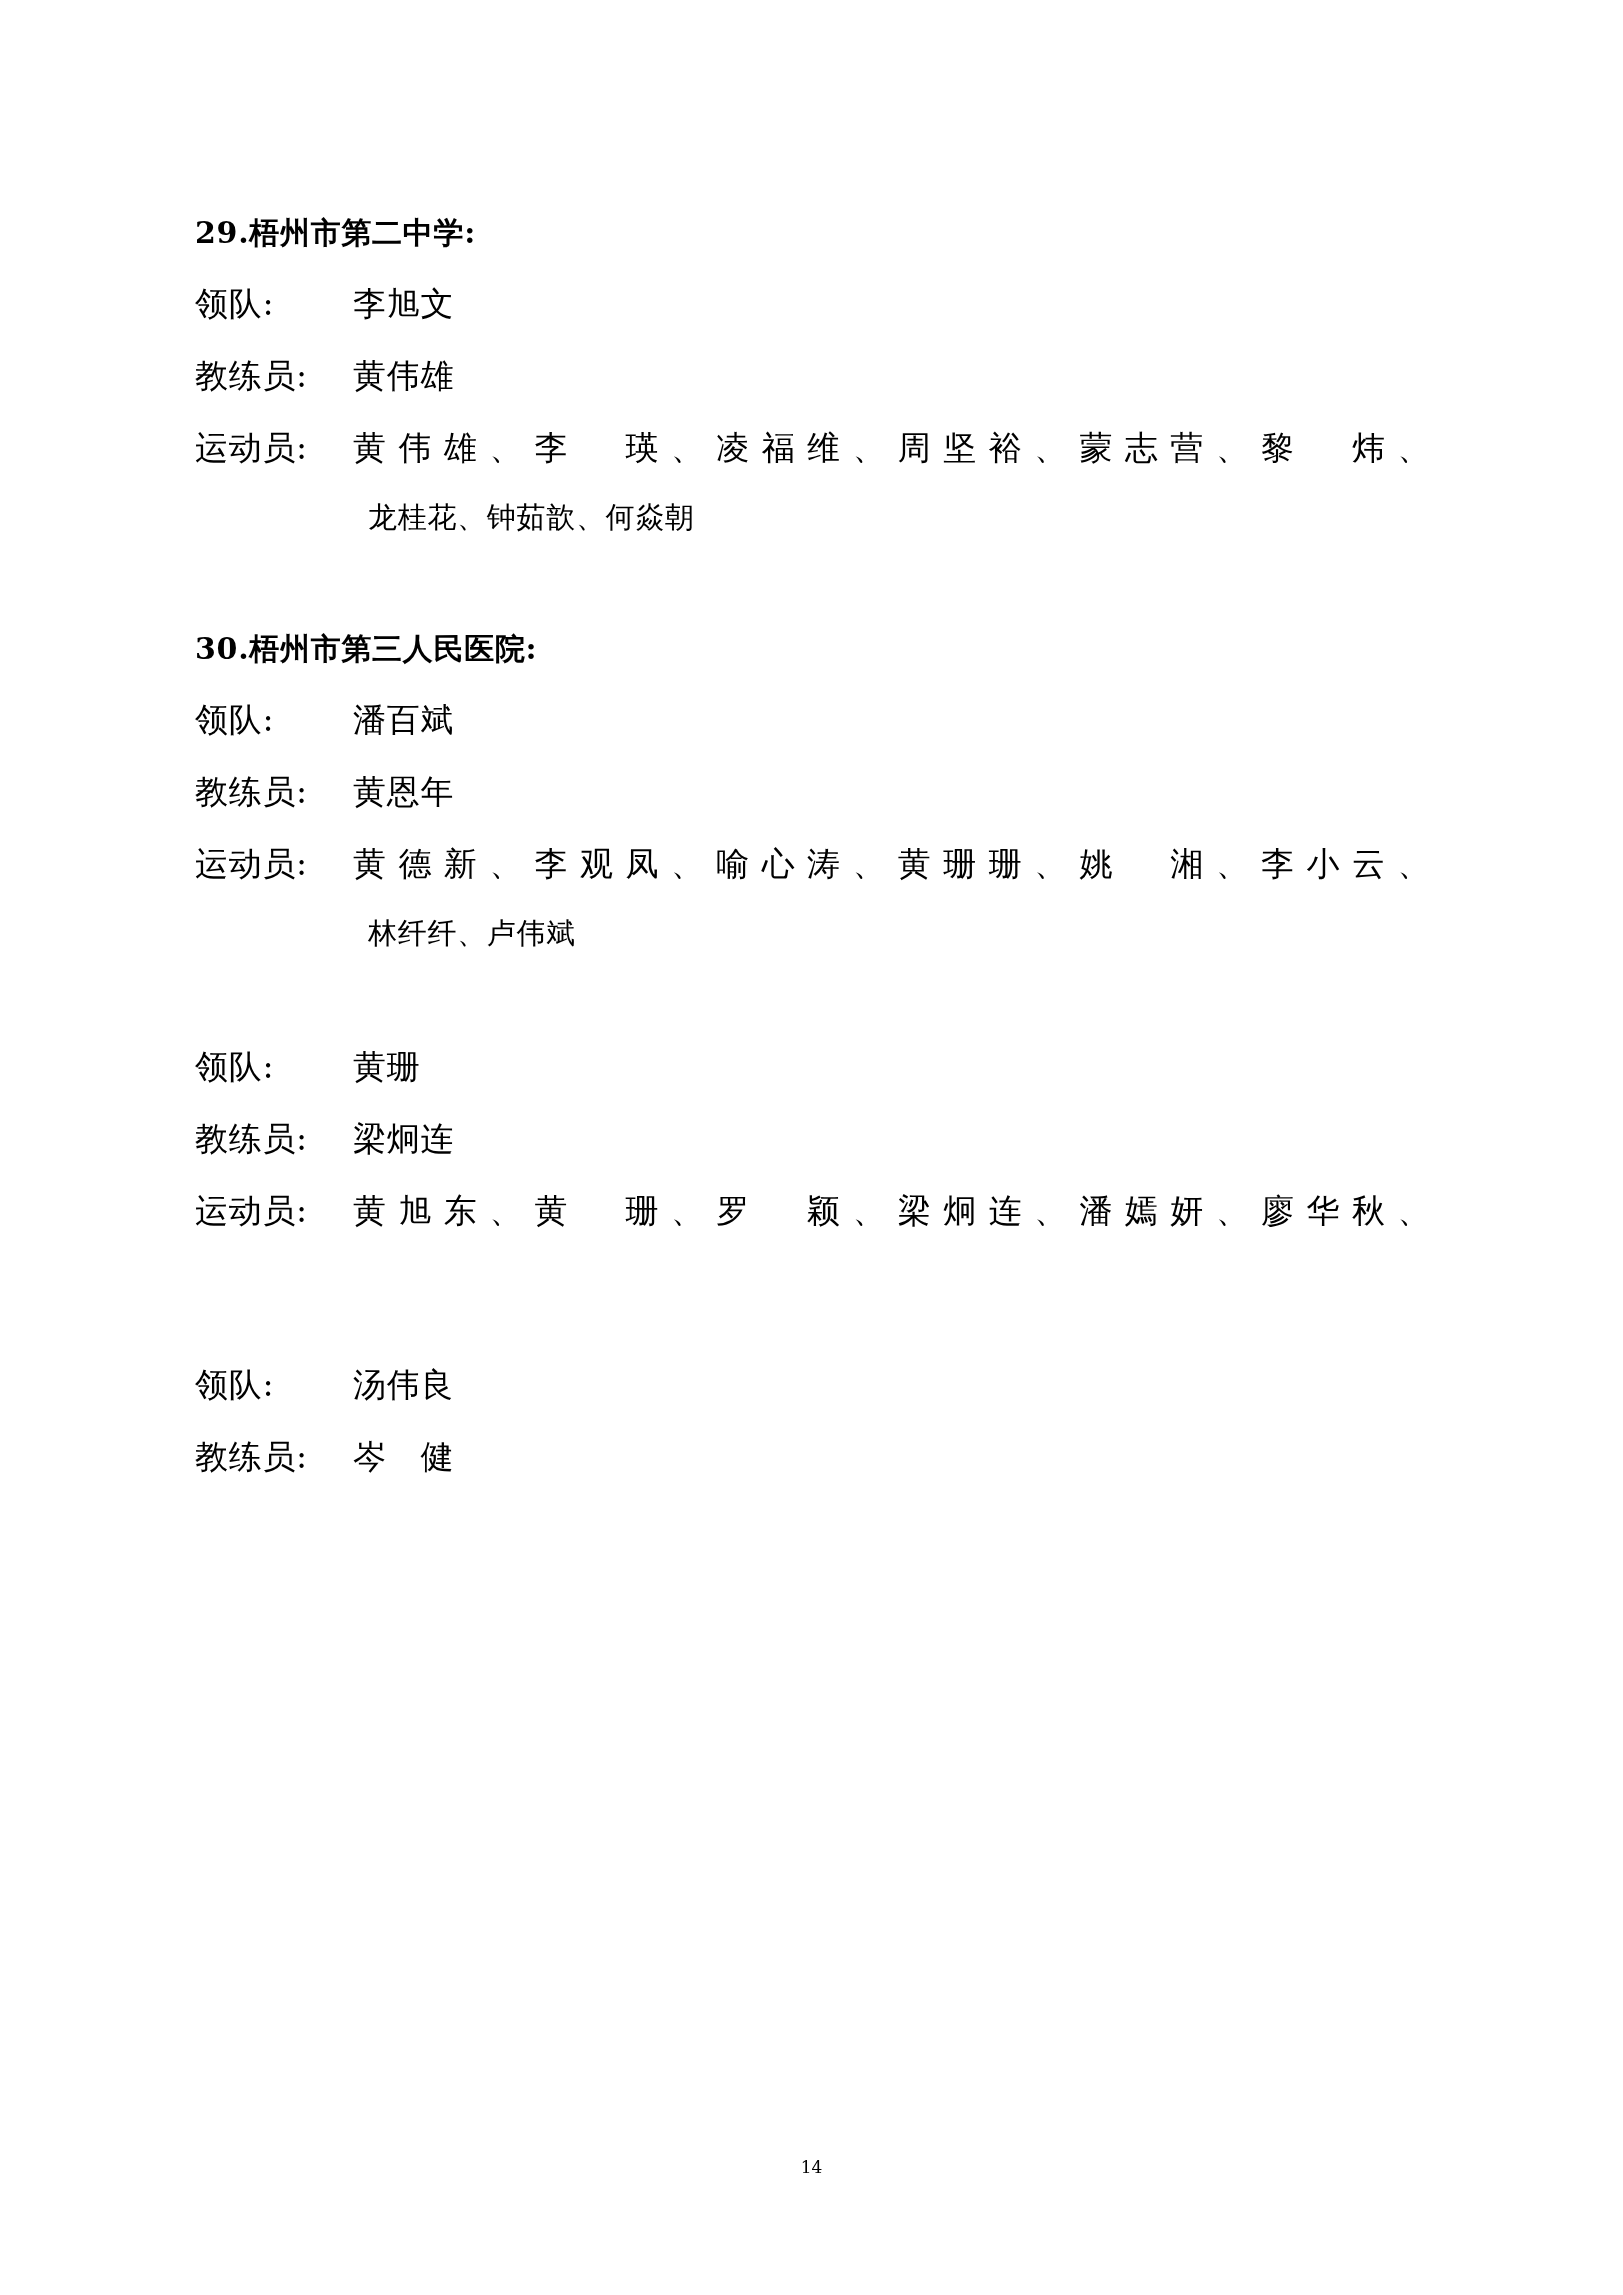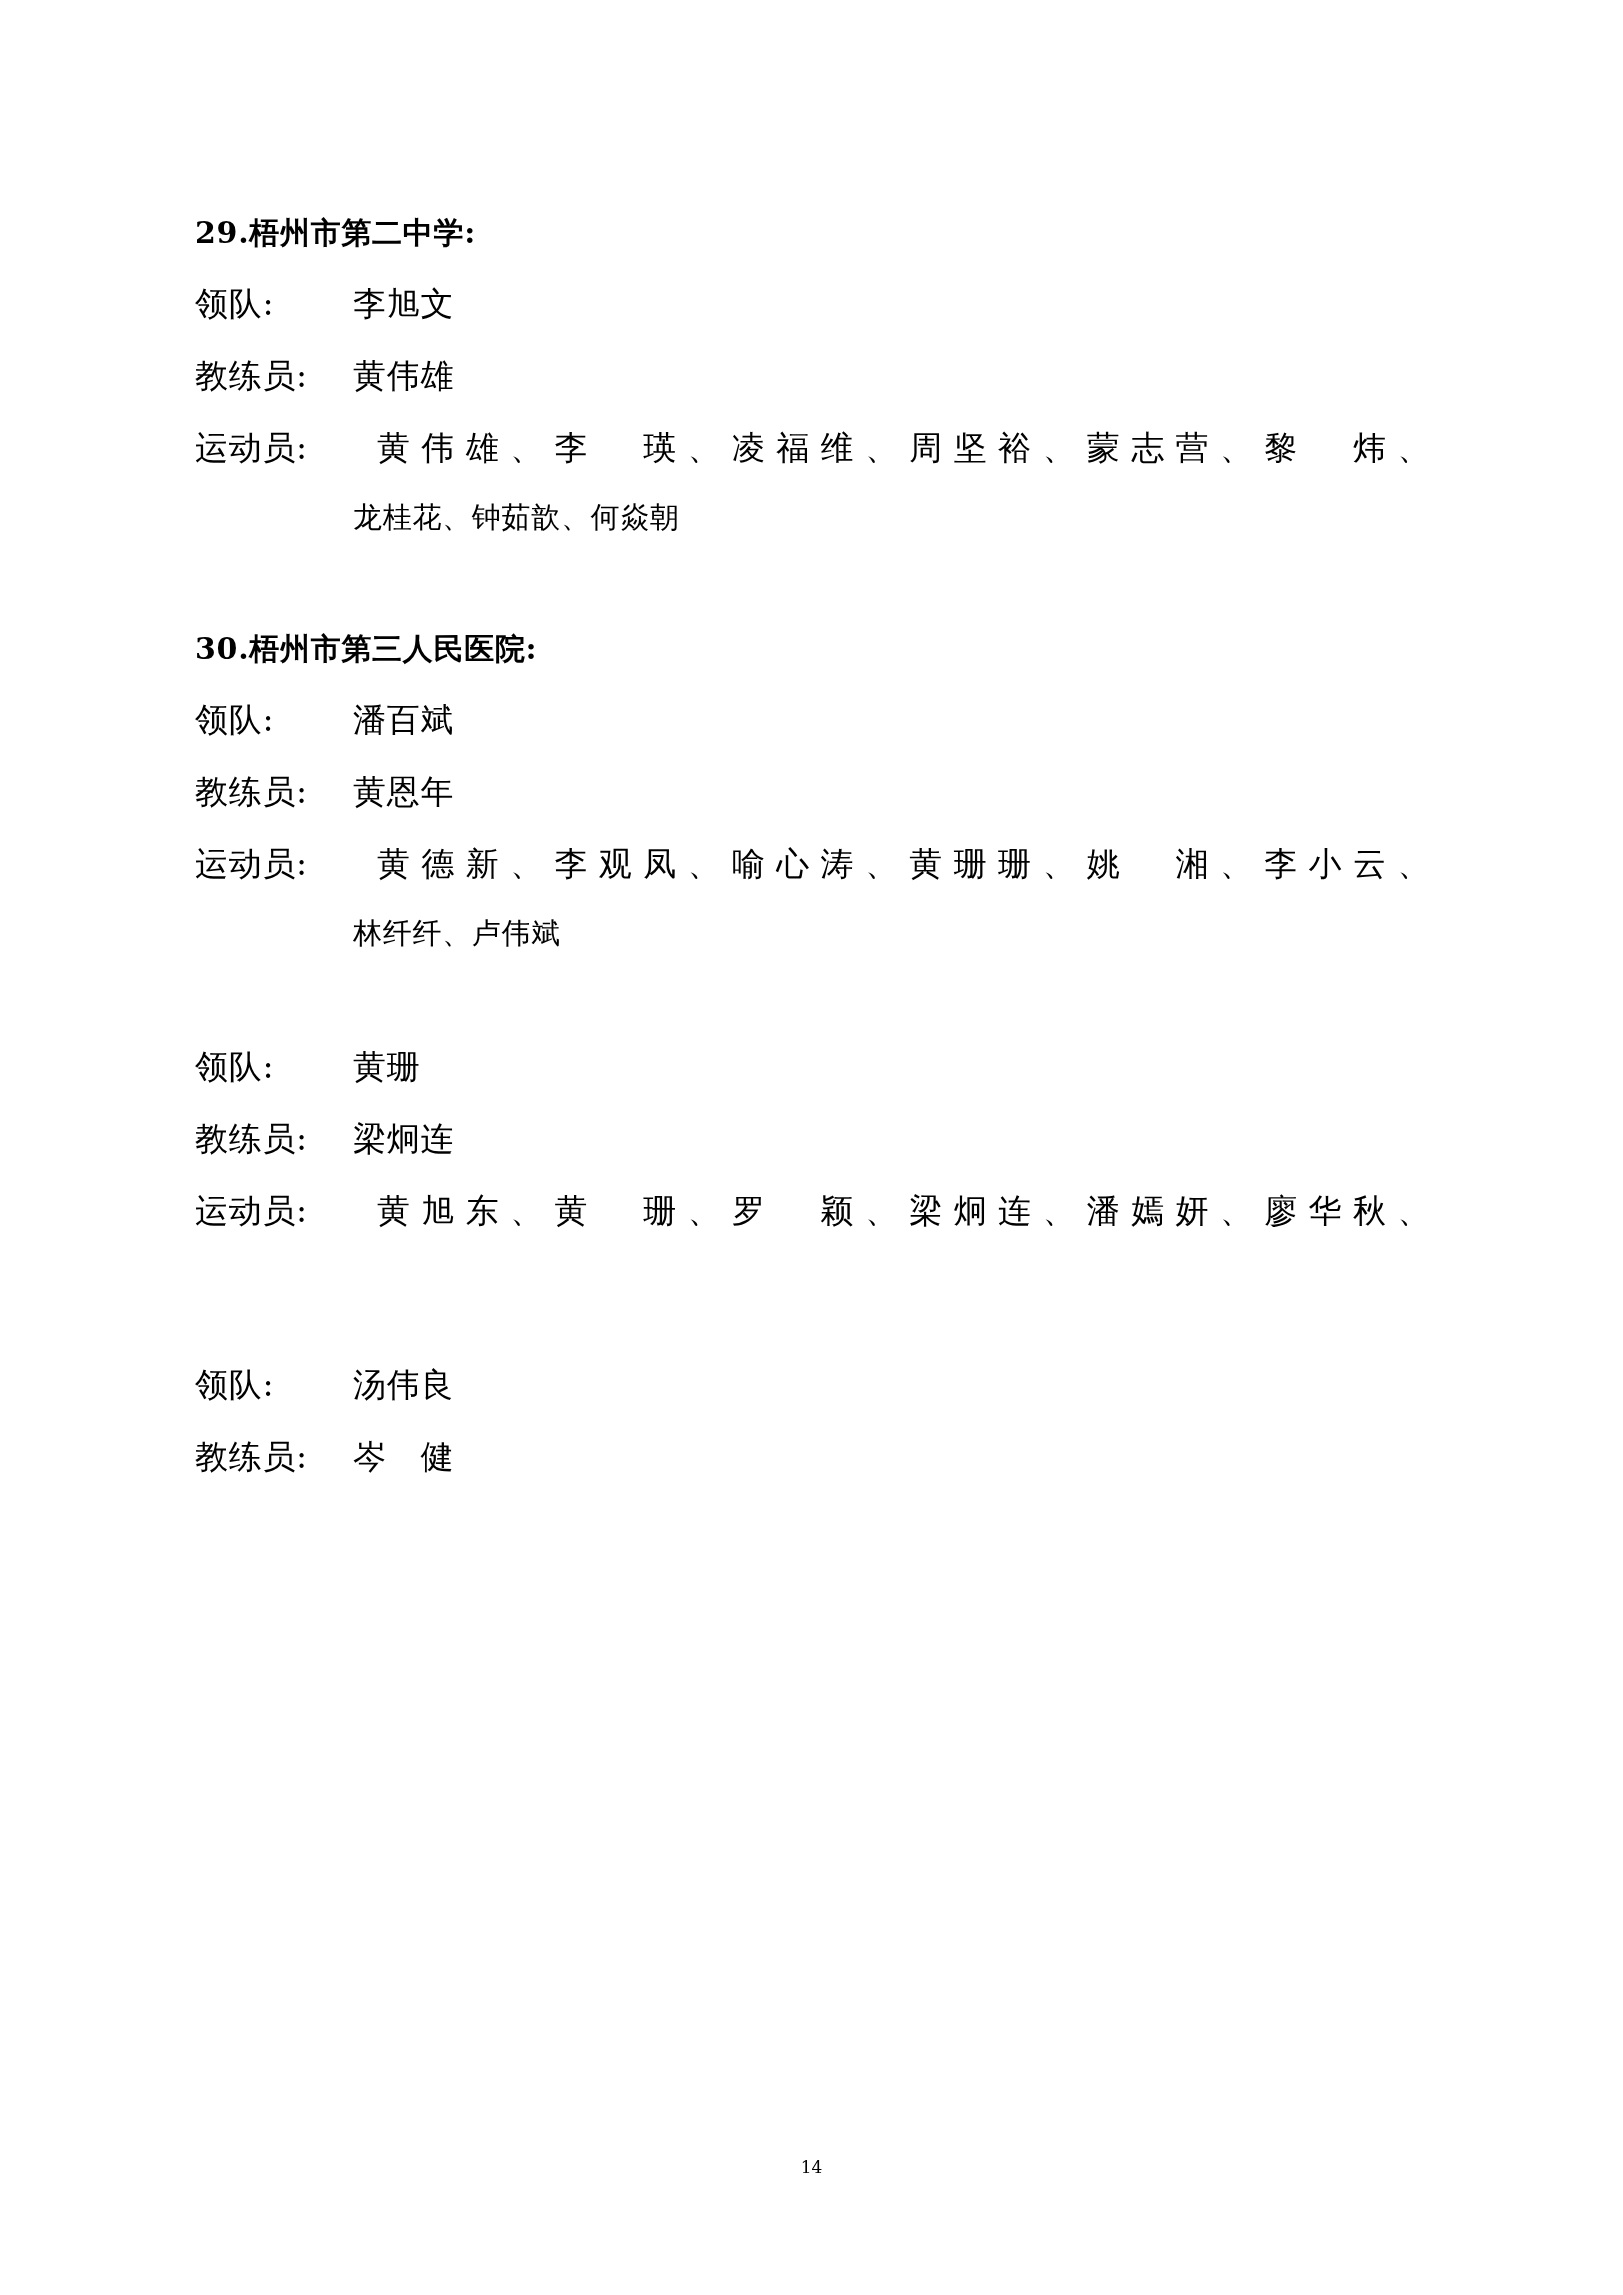--- a/index.html
+++ b/index.html
@@ -59,35 +59,35 @@
     letter-spacing: 0.7px;
   }
   .value {
     flex: 1 1 auto;
     letter-spacing: 0.7px;
   }
   .value-justify {
     text-align: justify;
     text-align-last: justify;
     white-space: nowrap;
-    margin-left: 24px;
   }
   .cont-line {
     display: flex;
     margin: 0 0 39px 0;
     font-size: 29px;
     line-height: 1.0;
   }
   .cont-indent {
     flex: 0 0 auto;
     width: 158px;
   }
   .cont-text {
     flex: 1 1 auto;
     letter-spacing: 0.7px;
+    margin-left: 15px;
   }
   .page-number {
     position: absolute;
     left: 0;
     right: 0;
     top: 2157px;
     text-align: center;
     font-size: 17px;
     font-family: "DejaVu Serif", serif;
   }

